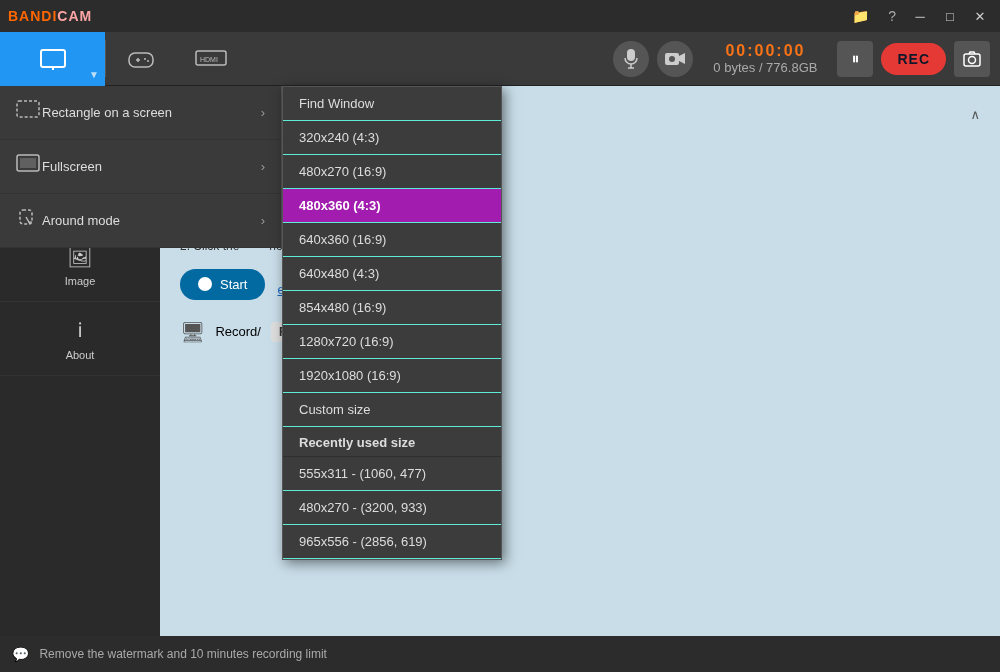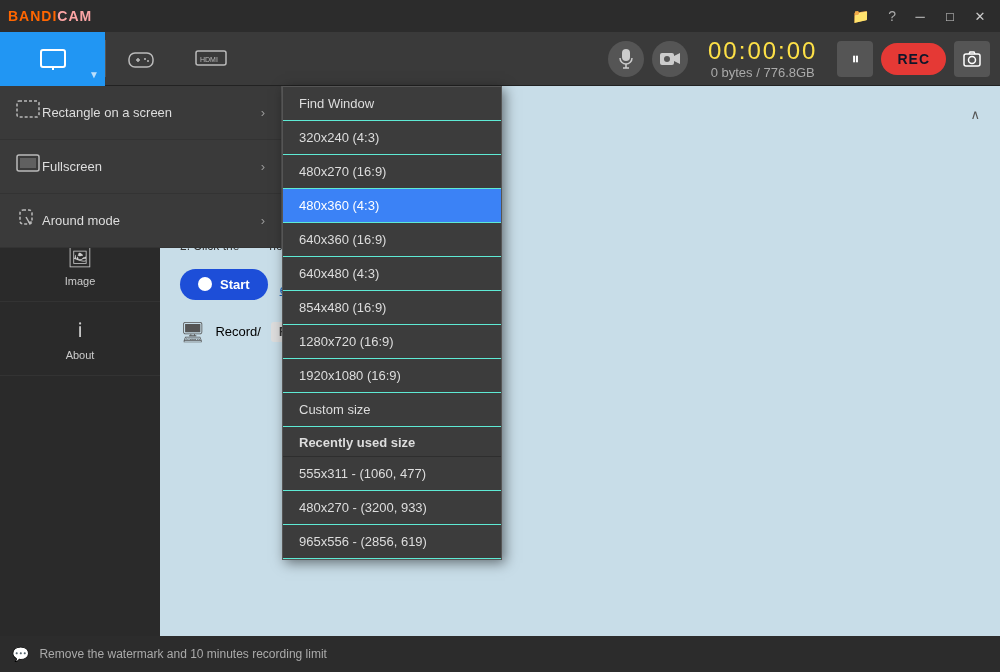--- a/index.html
+++ b/index.html
@@ -129,23 +129,23 @@
       cursor: pointer;
       font-size: 16px;
     }
     .timer-section {
       display: flex;
       flex-direction: column;
       align-items: center;
       padding: 0 12px;
     }
     .timer-display {
-      color: #fde047;
-      font-size: 24px;
-      font-weight: 400;
+      color: #f97316;
+      font-size: 16px;
+      font-weight: 700;
       letter-spacing: 2px;
     }
     .storage-display {
       color: #aaa;
       font-size: 13px;
     }
     .pause-btn {
       width: 36px;
       height: 36px;
       background: #555;
@@ -254,21 +254,21 @@
       box-shadow: 3px 3px 12px rgba(0,0,0,0.5);
       z-index: 100;
     }
     .res-item {
       padding: 9px 16px;
       cursor: pointer;
       color: #ddd;
       border-bottom: 1px solid #5eead4;
       font-size: 13px;
     }
-    .res-item.highlighted { background: #3b82f6; color: white; }
+    .res-item.highlighted { background: #a21caf; color: white; font-weight: bold; }
     .res-section-label {
       padding: 8px 16px 6px;
       color: #ddd;
       font-weight: bold;
       font-size: 13px;
       background: #3c3c3c;
       border-bottom: 1px solid #2e2e2e;
     }
 
     
@@ -307,28 +307,28 @@
     }
     .content-tab.active {
       background: #2196F3;
       color: white;
     }
 
     .start-btn {
       display: inline-flex;
       align-items: center;
       gap: 8px;
-      background: #1d4ed8;
+      background: #0369a1;
       color: white;
       border: none;
       border-radius: 20px;
       padding: 8px 18px;
       cursor: pointer;
       font-size: 13px;
-      font-weight: bold;
+      font-weight: normal;
       margin-bottom: 12px;
     }
 
     .help-link {
       color: #1565c0;
       font-size: 12px;
       cursor: pointer;
       text-decoration: underline;
     }
 

